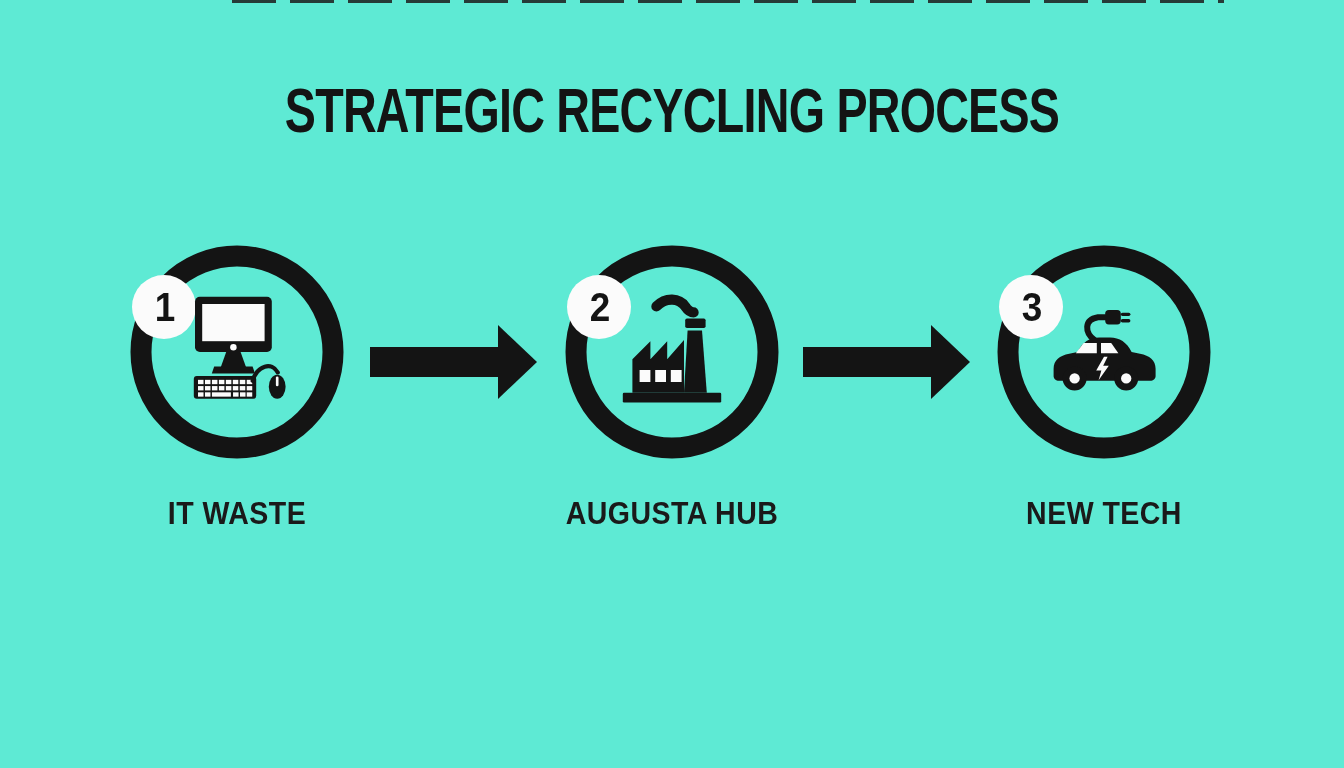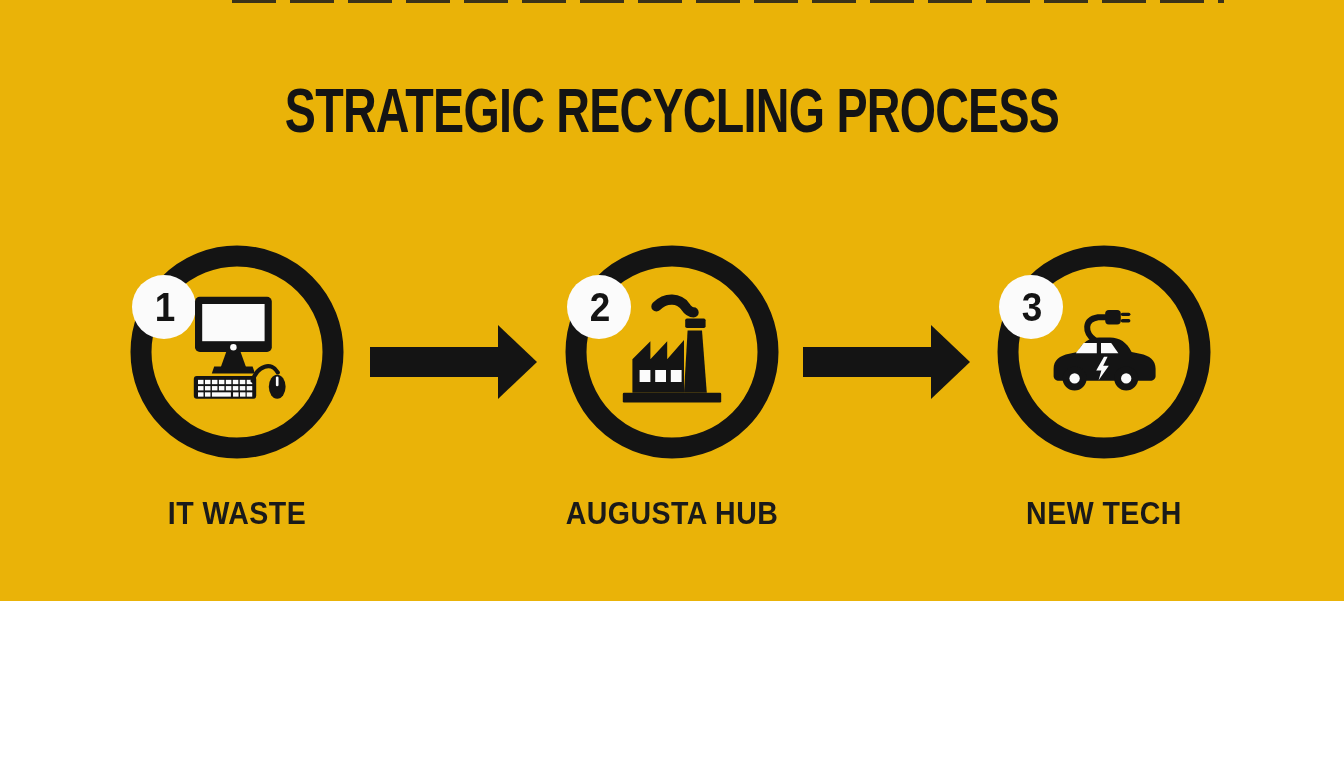--- a/index.html
+++ b/index.html
@@ -1,19 +1,19 @@
 <!DOCTYPE html>
 <html><head>
 <meta charset="utf-8">
 <style>
   html,body{margin:0;padding:0;}
   .canvas{
     position:relative;
-    width:1344px;height:601px;
-    background:#eab308;
+    width:1344px;height:768px;
+    background:#5eead4;
     overflow:hidden;
     font-family:"Liberation Sans",sans-serif;
     color:#141414;
   }
   .top-artifact{
     position:absolute;top:0;left:232px;width:992px;height:3px;
     background:repeating-linear-gradient(90deg,#1c1c1c 0 44px,transparent 44px 58px);
     opacity:.85;
   }
   .title{

